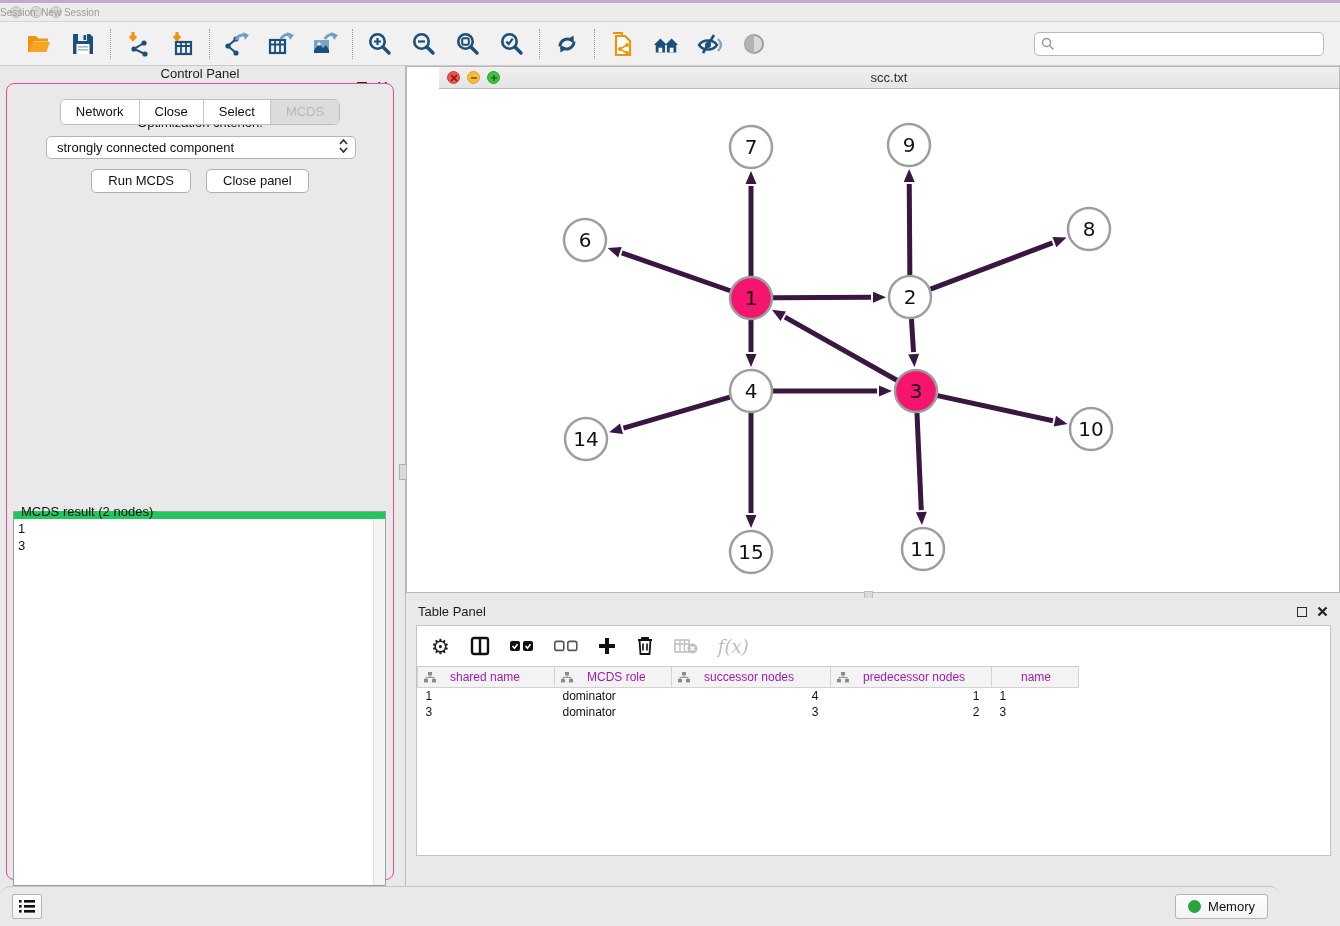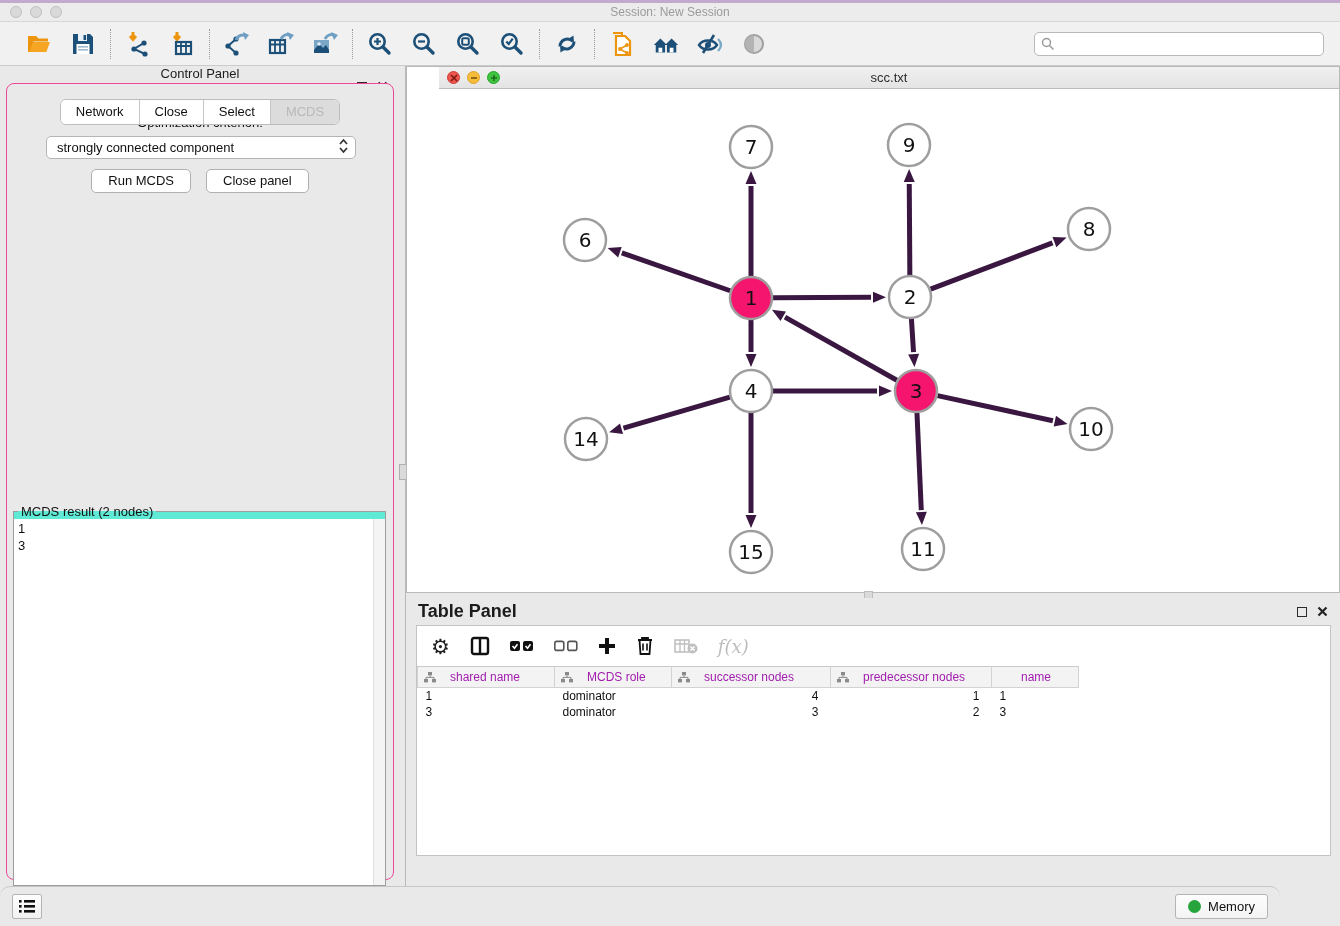--- a/index.html
+++ b/index.html
@@ -11,22 +11,22 @@
   }
   
   .titlebar {
     position:absolute; left:0; top:0; width:1340px; height:22px;
     background:#ececec; border-top:3px solid #c3a9ce; border-bottom:1px solid #d6d6d6;
     display:flex; align-items:center;
   }
   .traffic { display:flex; gap:8px; margin-left:10px; }
   .tl { width:12px; height:12px; border-radius:50%; background:#d9d9d9; border:1px solid #c0c0c0; }
   .titlebar .wtitle {
-    position:absolute; left:0; right:0; text-align:center;
-    font-size:12px; color:#9b9b9b;border-radius:6px;
+    position:absolute; left:0; right:0; text-align:left;
+    font-size:10px; color:#9b9b9b;border-radius:6px;
   }
   
   .toolbar {
     position:absolute; left:0; top:22px; width:1340px; height:44px;
     background:#f1f1f1; border-bottom:1px solid #cbcbcb;
     display:flex; align-items:center; padding:0 12px;
   }
   .tgroup { display:flex; align-items:center; gap:16px; padding:0 13px; }
   .tsep { width:1px; height:30px; border-left:1px dotted #9a9a9a; }
   .tbtn { width:28px; height:28px; display:flex; align-items:center; justify-content:center; cursor:default; }
@@ -65,21 +65,21 @@
     display:flex; align-items:center; font-size:13px; color:#111; padding:0 6px 0 10px;
   }
   .crit-select .arrows { margin-left:auto; }
   .btnrow { position:absolute; top:85px; left:0; right:0; display:flex; justify-content:center; gap:15px; }
   .pbtn {
     background:#fff; border:1px solid #b0b0b0; border-radius:5px;
     font-size:13px; color:#111; padding:3px 16px 4px; font-family:"Liberation Sans", sans-serif;
   }
   .mcds-fieldset {
     position:absolute; left:6px; width:373px; top:420px; height:382px;
-    border:1px solid #9e9e9e; background:#5eead4; padding:0; margin:0;
+    border:1px solid #9e9e9e; background:#22c55e; padding:0; margin:0;
   }
   .mcds-fieldset legend { font-size:13px; color:#111; margin-left:4px; padding:0 3px; background:transparent; }
   .mcds-text {
     position:absolute; inset:0 12px 0 0; background:#fff; font-size:13px; color:#111;
     padding:1px 4px; white-space:pre; line-height:17px; overflow:hidden;
   }
   .mcds-scroll { position:absolute; top:0; right:0; bottom:0; width:12px; background:#f4f4f4; border-left:1px solid #e0e0e0; }
   
   .v-splitter { position:absolute; left:400px; top:66px; width:6px; height:820px; background:#e9e9e9; border-right:1px solid #b9b9b9; }
   .v-handle { position:absolute; left:-1px; top:398px; width:8px; height:16px; background:#dadada; border:1px solid #b0b0b0; }
@@ -112,21 +112,21 @@
     font-size:12px; font-weight:normal; color:#a21caf; height:21px; padding:0 4px;
     text-align:center; white-space:nowrap; overflow:hidden;
   }
   .tp-table th .hwrap { display:flex; align-items:center; justify-content:flex-start; gap:14px; padding-left:2px; }
   .tp-table th.cname .hwrap { justify-content:center; }
   .tp-table td { font-size:12px; color:#111; height:16px; padding:0 8px; white-space:nowrap; }
   .tp-table td.num { text-align:right; padding-right:12px; }
   .tp-tabs { position:absolute; left:0; right:0; top:262px; display:flex; justify-content:center; }
   .tp-tabs .tabgroup .tab { padding:4px 14px 5px; }
   .tp-head { height:27px; display:flex; align-items:center; padding:0 12px; }
-  .tp-head .ptitle { font-size:18px; color:#1c1c1c;font-weight:bold; }
+  .tp-head .ptitle { font-size:13px; color:#1c1c1c; }
   .tp-head .phbtns { margin-left:auto; display:flex; align-items:center; gap:10px; }
   
   .statusbar {
     position:absolute; left:0; top:886px; width:1280px; height:40px;
     background:#e9e9e9; border-top:1px solid #c6c6c6; display:flex; align-items:center; padding:8px 12px;border-radius:10px;
   }
   .sq-btn {
     width:30px; height:25px; background:linear-gradient(#fdfdfd,#f1f1f1);
     border:1px solid #b4b4b4; border-radius:2px; display:flex; align-items:center; justify-content:center;
   }

